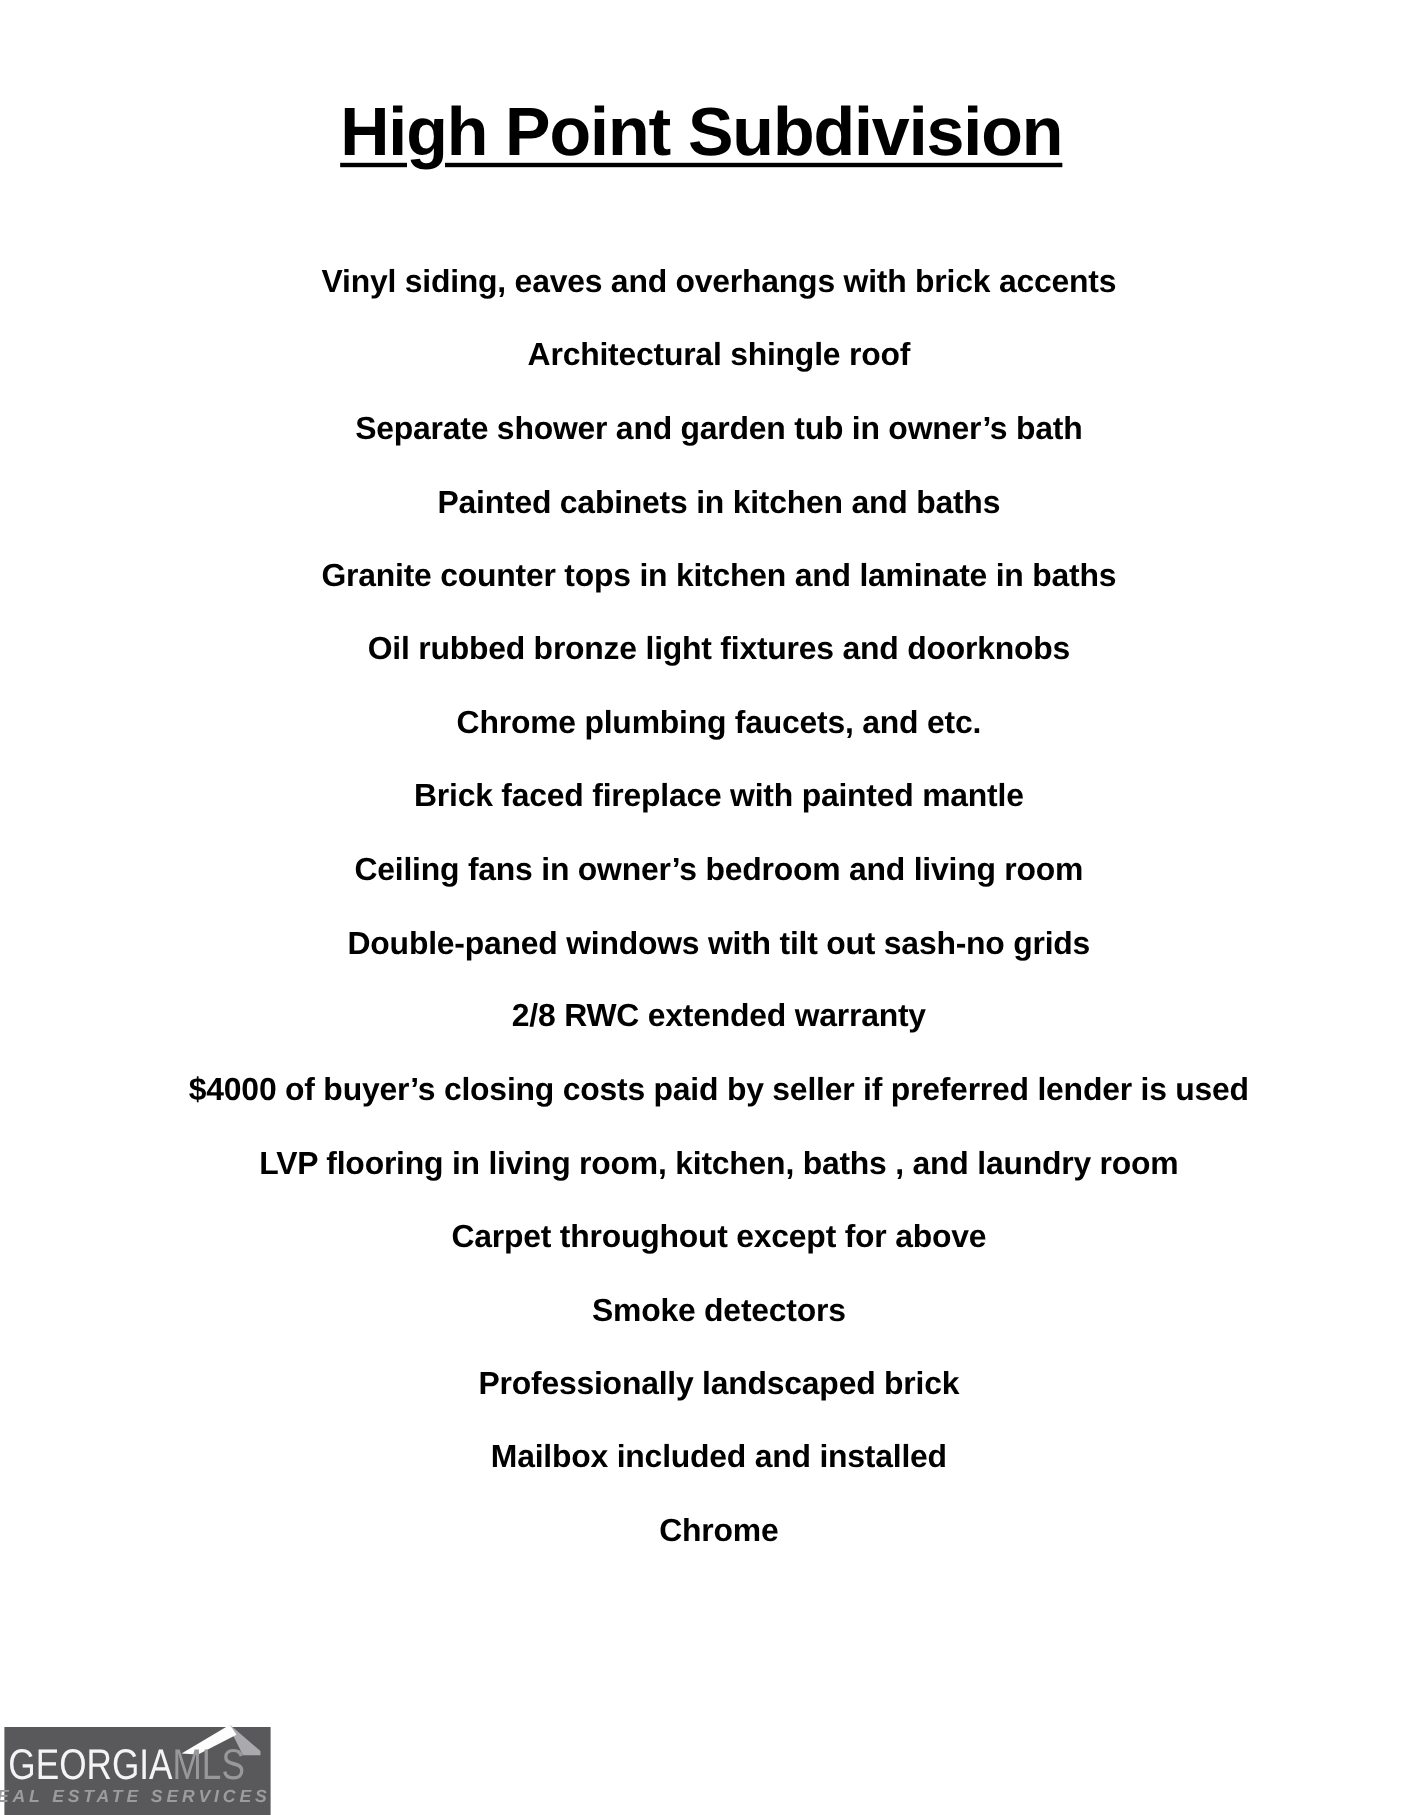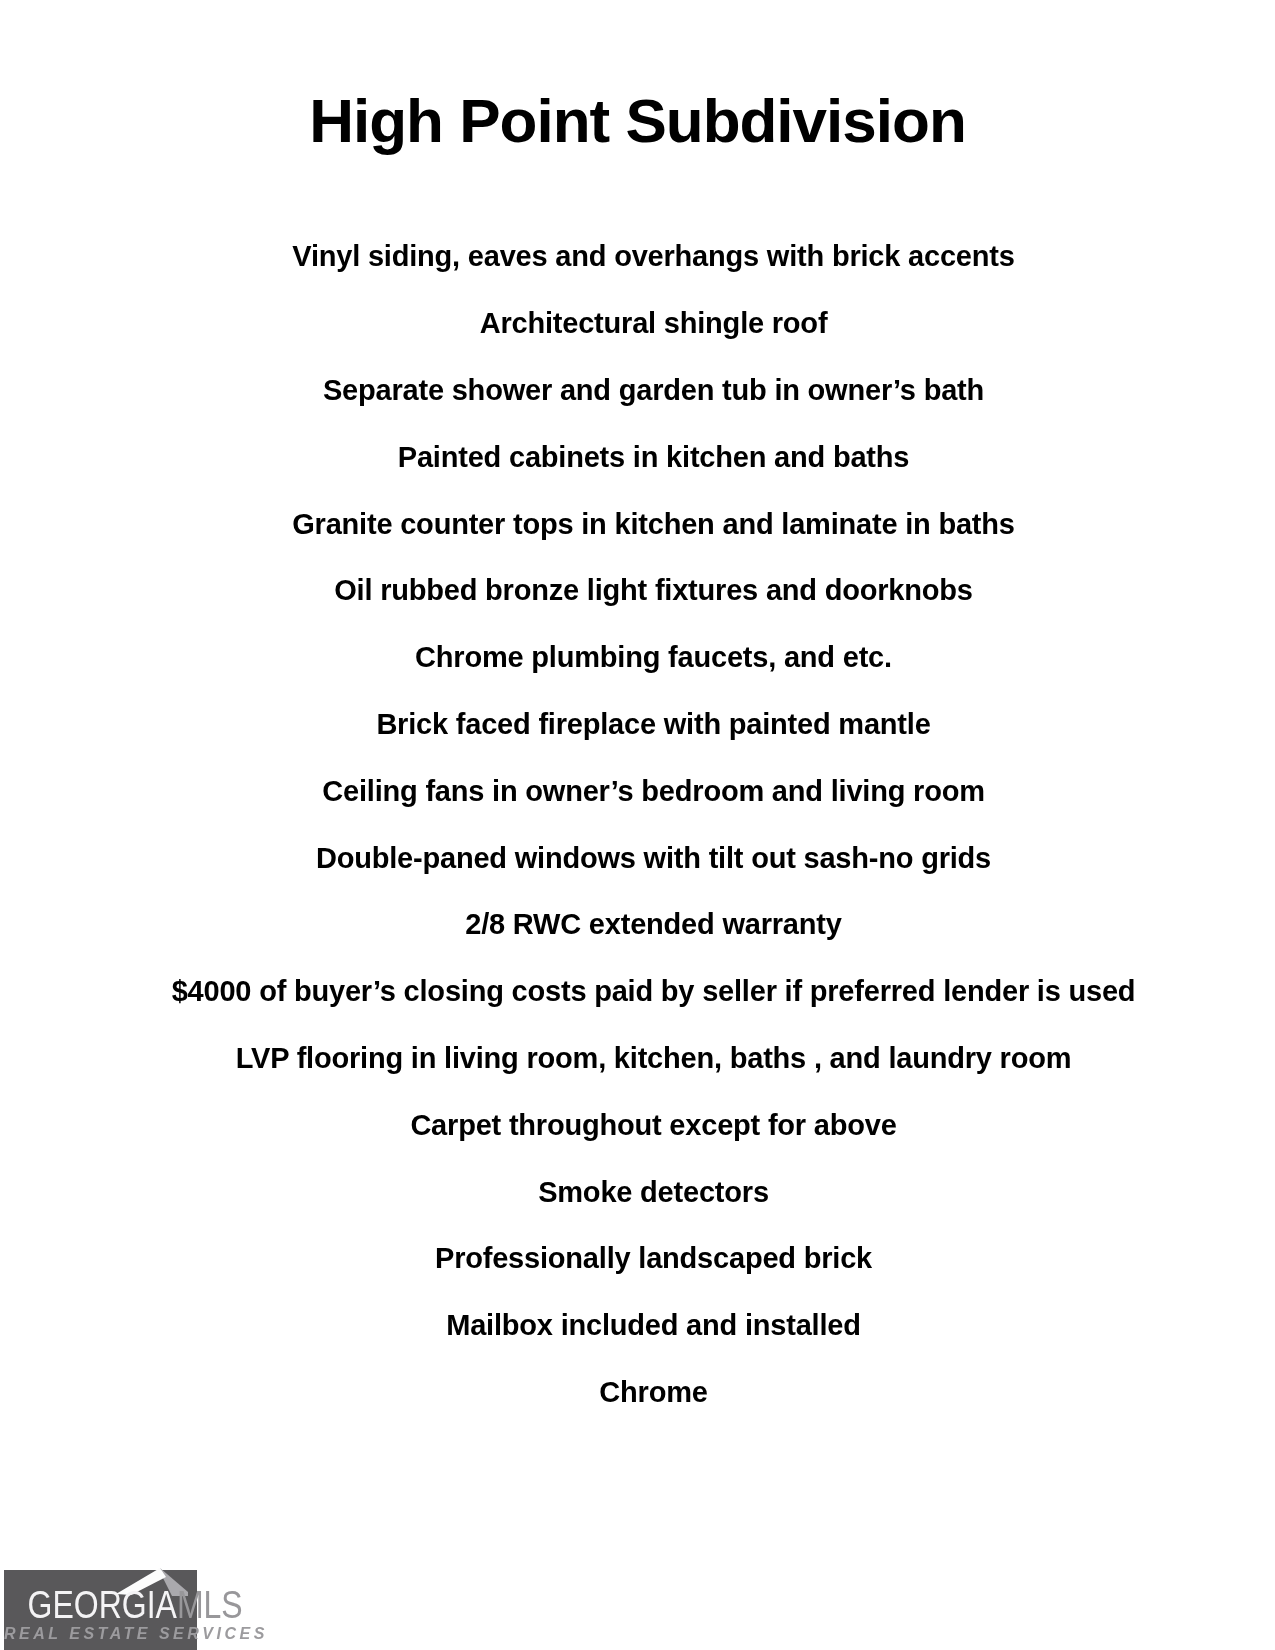--- a/index.html
+++ b/index.html
@@ -14,46 +14,47 @@
     box-sizing:border-box;
     padding-top:84px;
   }
   .doc-title{
     margin:0;
     text-align:center;
     font-size:62px;
     line-height:1.2;
     font-weight:700;
     letter-spacing:-1px;
+    text-decoration:underline;
     text-decoration-thickness:4px;
     text-underline-offset:7px;
   }
   .feature-list{
     list-style:none;
     margin:65px 0 0 0;
     padding:0;
   }
   .feature-list li{
     text-align:center;
     font-size:29px;
     font-weight:700;
     line-height:66.8px;
     letter-spacing:-0.2px;
     white-space:nowrap;
     padding-left:32px;
   }
   .logo{
     position:absolute;
     left:4px;bottom:0;
-    width:193px;height:80px;
+    width:242px;height:80px;
     background:var(--logo-box,#59585a);
     display:flex;
     flex-direction:column;
     justify-content:flex-end;
-    align-items:flex-start;
+    align-items:flex-end;
   }
   .logo .roof{
     position:absolute;
     top:-2px;right:9px;
     width:72px;height:28px;
   }
   .roof-left{fill:var(--logo-roof_left,#ffffff);}
   .roof-right{fill:var(--logo-roof_right,#aaa9ad);}
   .brand{
     font-size:39px;

